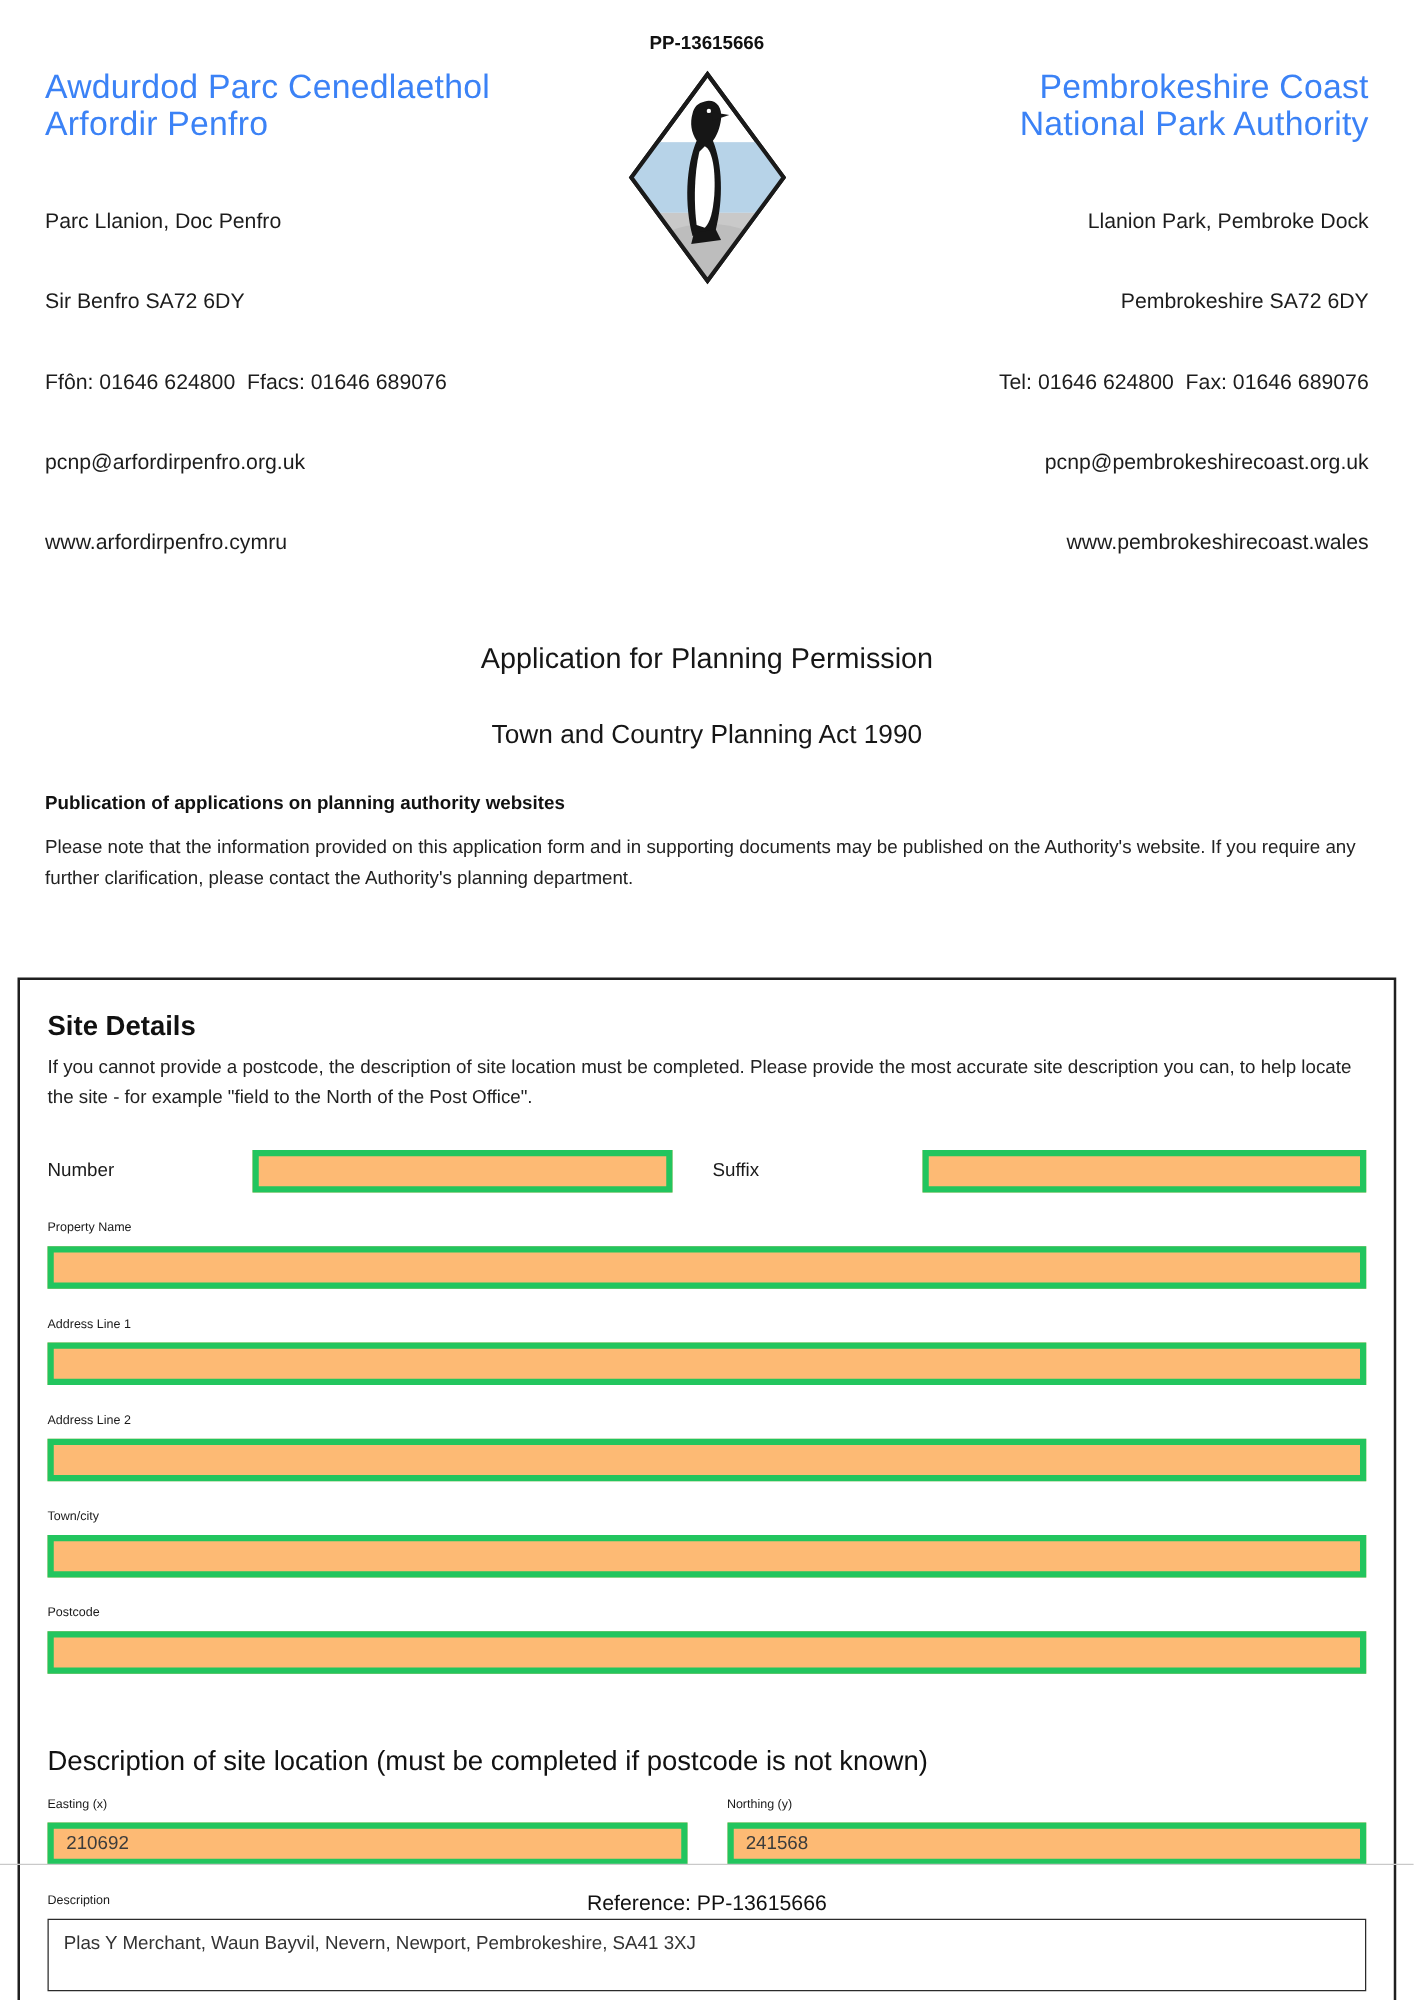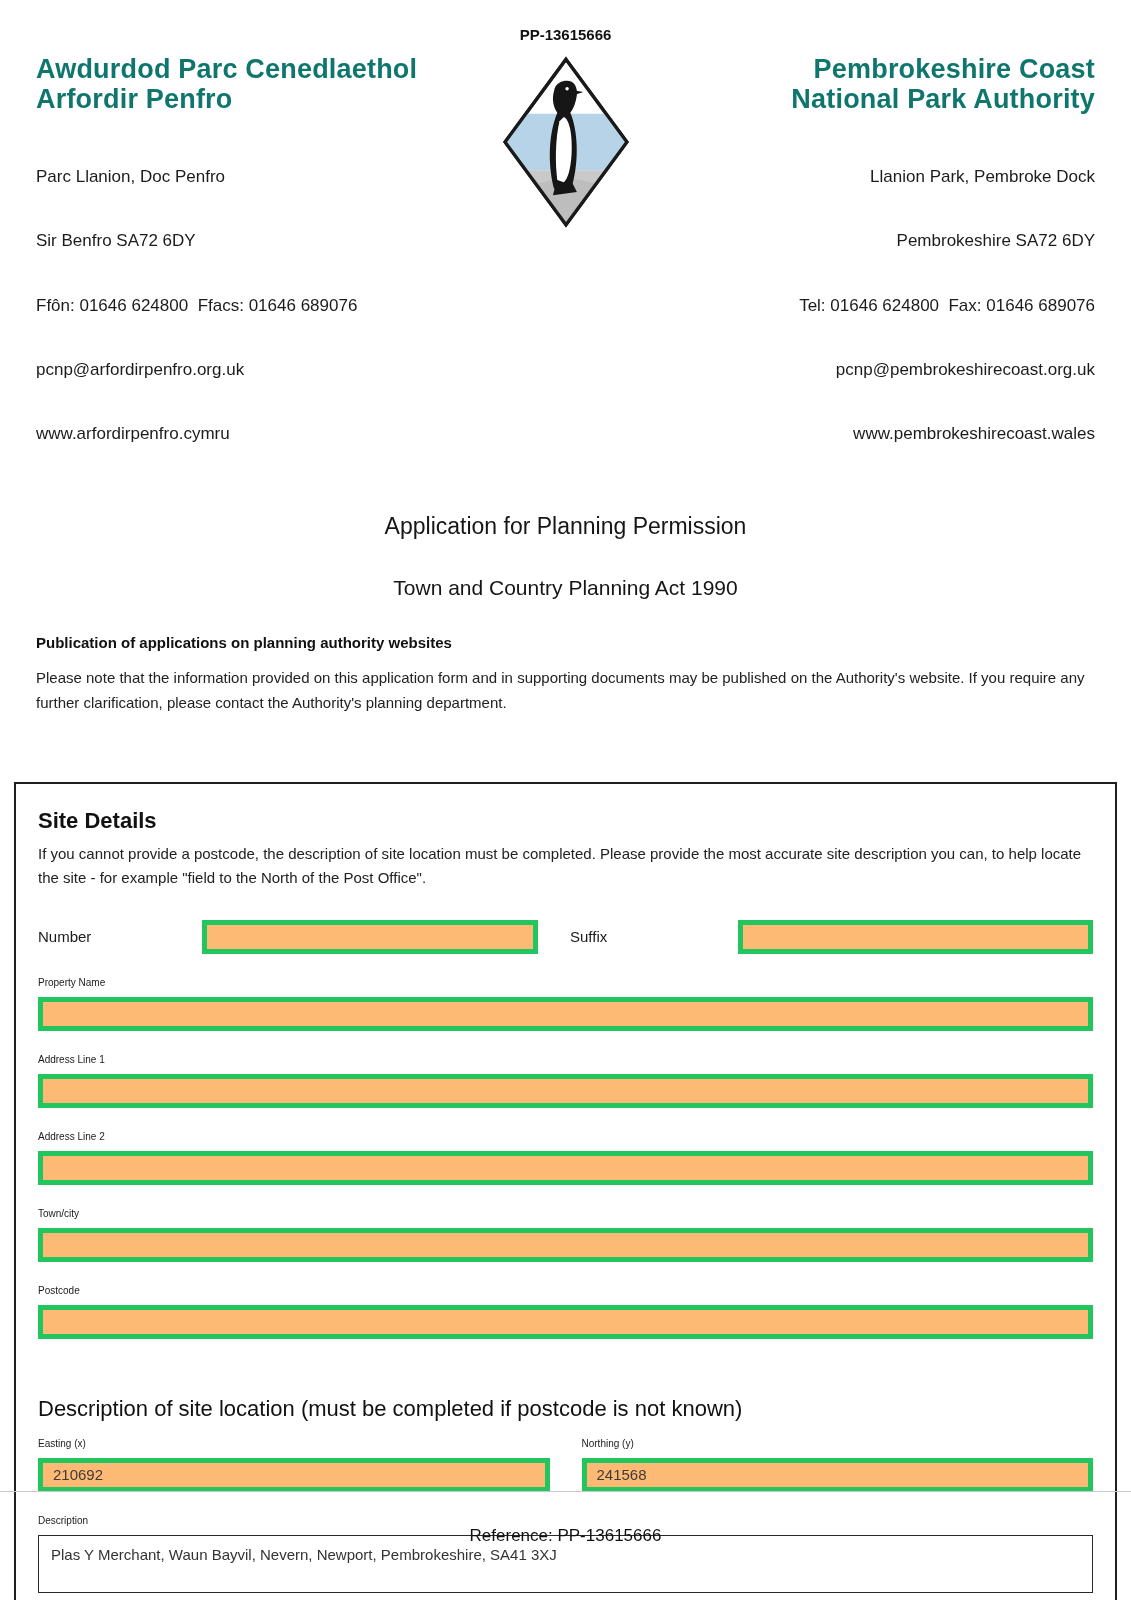--- a/index.html
+++ b/index.html
@@ -11,21 +11,21 @@
     position: relative;
     overflow: hidden;
   }
   .page { padding: 26px 36px 0 36px; }
 
   .ref-top { text-align: center; font-weight: bold; font-size: 15px; color: #111; }
 
   .header { display: grid; grid-template-columns: 1fr 180px 1fr; margin-top: 12px; align-items: start; }
   .hdr-left { text-align: left; }
   .hdr-right { text-align: right; }
-  .hdr-title { font-size: 27px; font-weight: bold; line-height: 1.1; letter-spacing: 0.2px; color: #0f766e; }
+  .hdr-title { font-size: 27px; font-weight: normal; line-height: 1.1; letter-spacing: 0.2px; color: #3b82f6; }
   .hdr-addr { margin-top: 9px; font-size: 17px; line-height: 1.26; color: #1c1c1c; white-space: pre-wrap; }
   .logo-wrap { display: flex; justify-content: center; align-items: flex-start; }
   svg.logo { width: 134px; height: 174px; display: block; }
 
   .main-title { text-align: center; font-size: 23px; font-weight: 400; margin-top: 26px; color: #161616; }
   .sub-title  { text-align: center; font-size: 21px; font-weight: 400; margin-top: 36px; color: #161616; }
 
   .pub-heading { margin-top: 34px; font-size: 15px; font-weight: bold; color: #111; }
   .pub-body { margin-top: 15px; font-size: 15px; line-height: 1.65; color: #222; }
 
@@ -63,21 +63,21 @@
   .desc-box {
     height: 58px; width: 100%;
     border: 1px solid #2b2b2b; background: #fff;
     font-size: 15px; color: #333;
     padding: 10px 12px; overflow: hidden;
   }
 
   .footer {
     position: absolute; left: 0; right: 0; top: 1491px;
     border-top: 1px solid #c9c9c9;
-    text-align: center; padding-top: 34px;
+    text-align: center; padding-top: 21px;
     font-size: 17px; color: #111;
   }
 </style>
 </head>
 <body>
 
 <div class="page">
 
   <div class="ref-top">PP-13615666</div>
 

